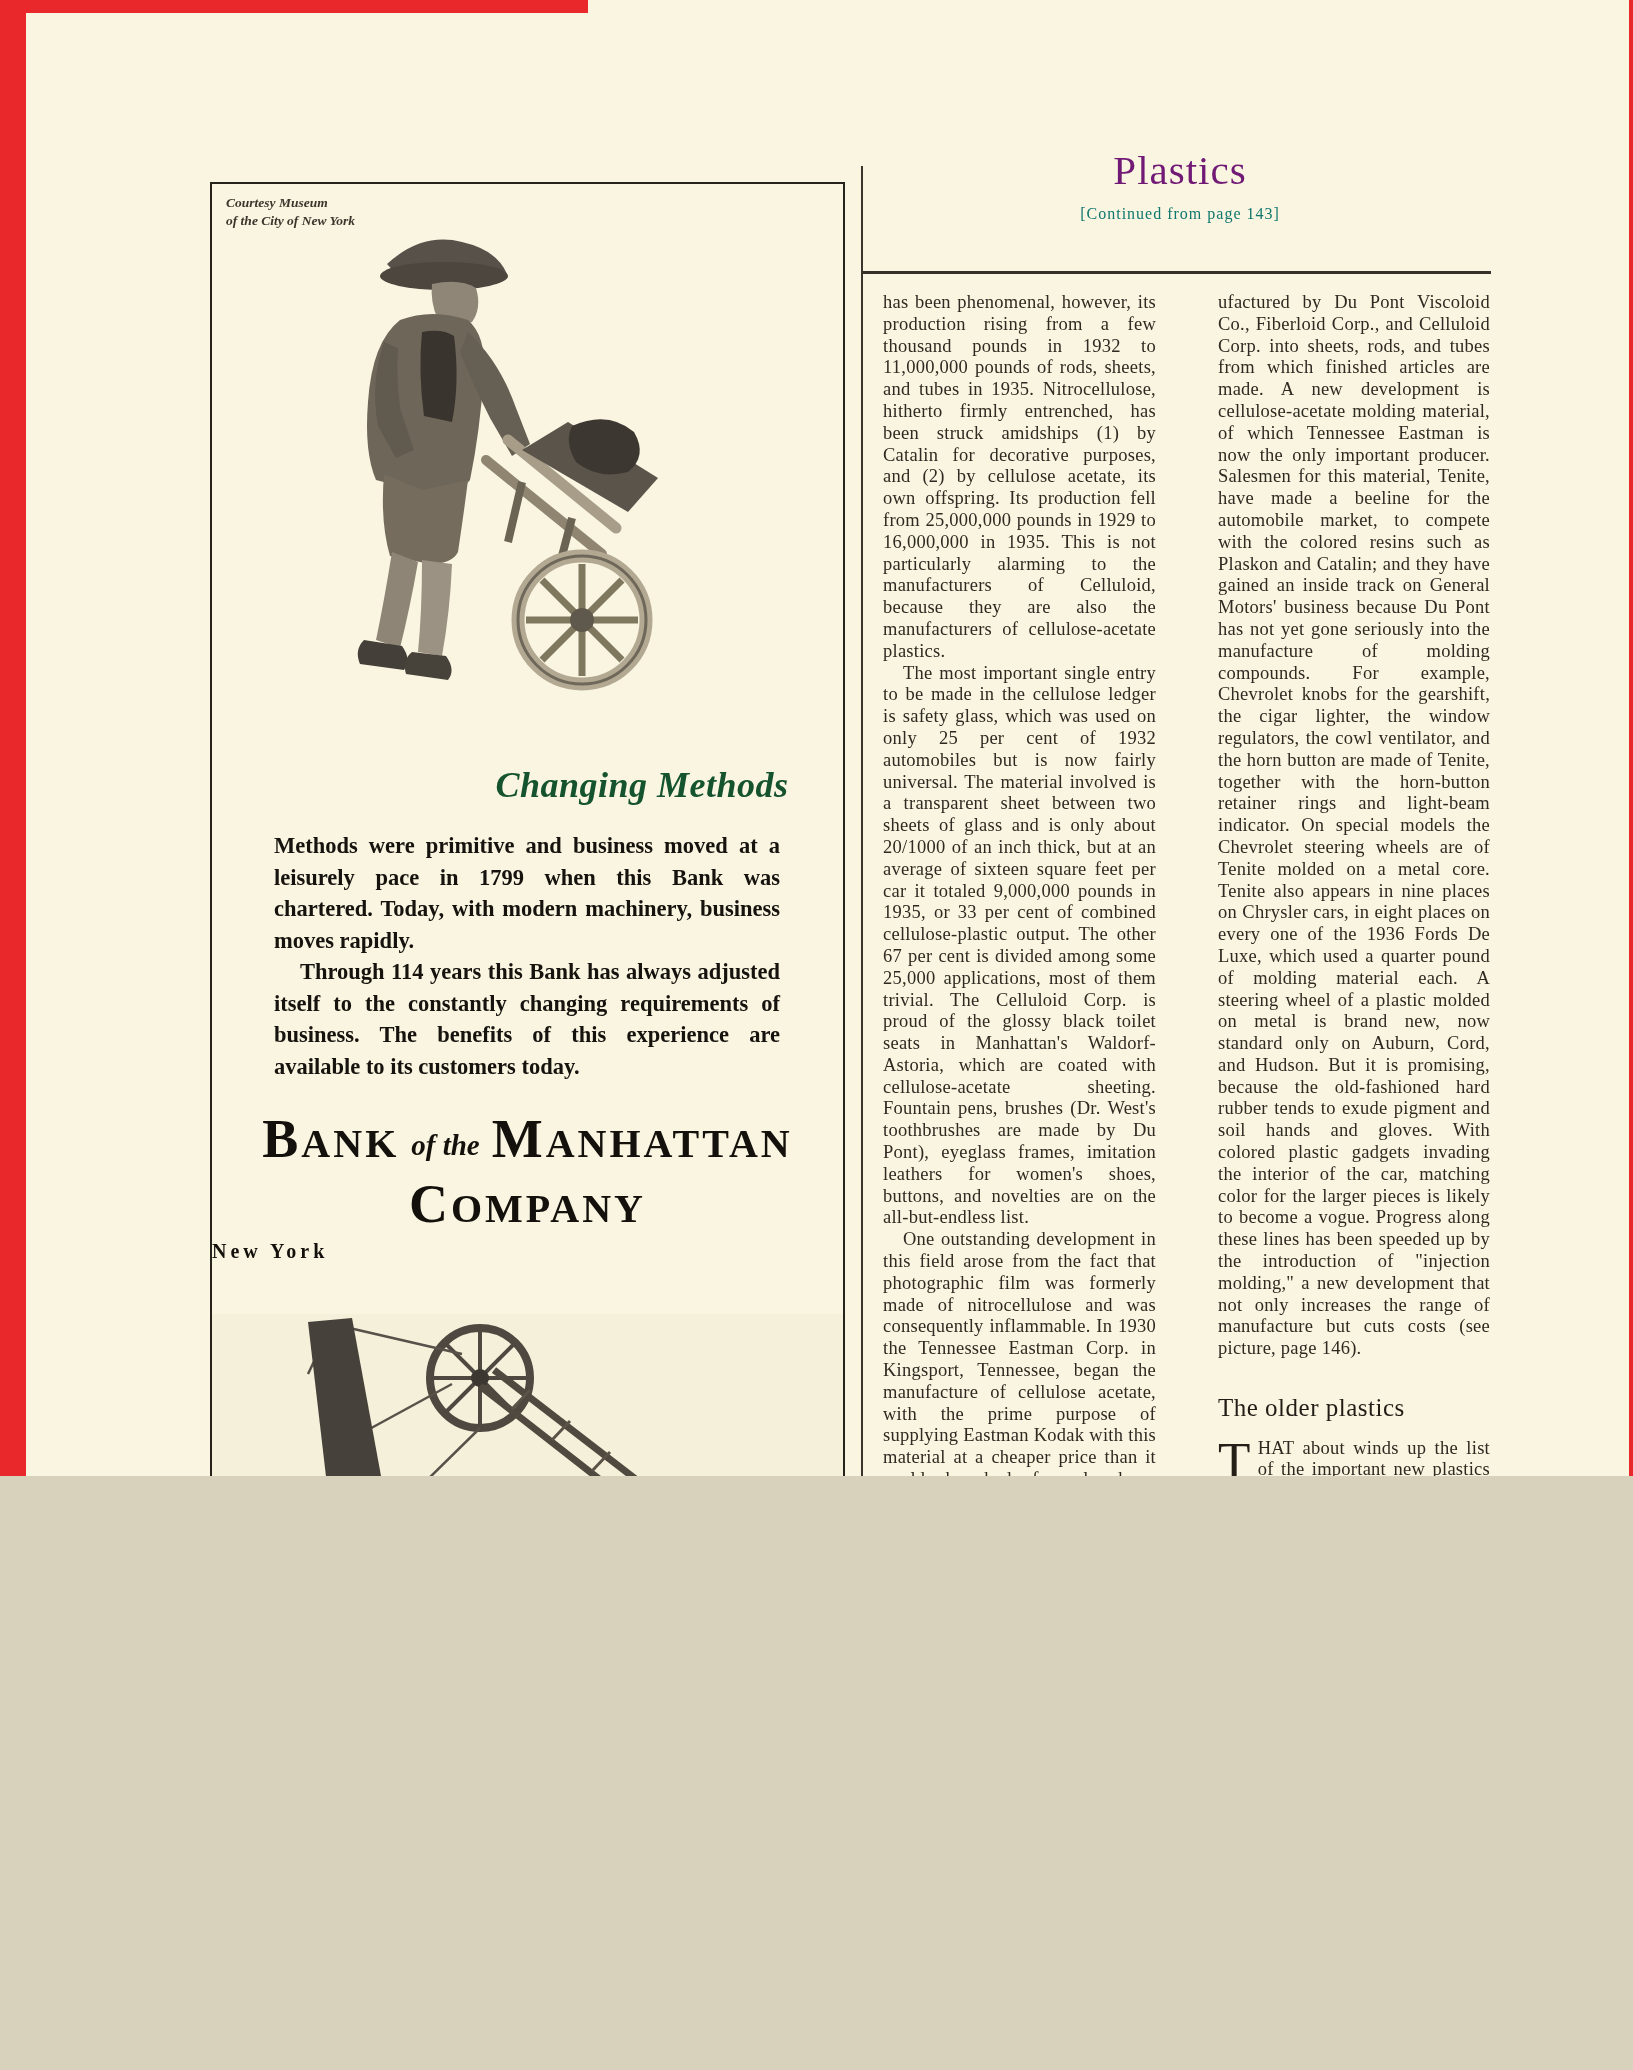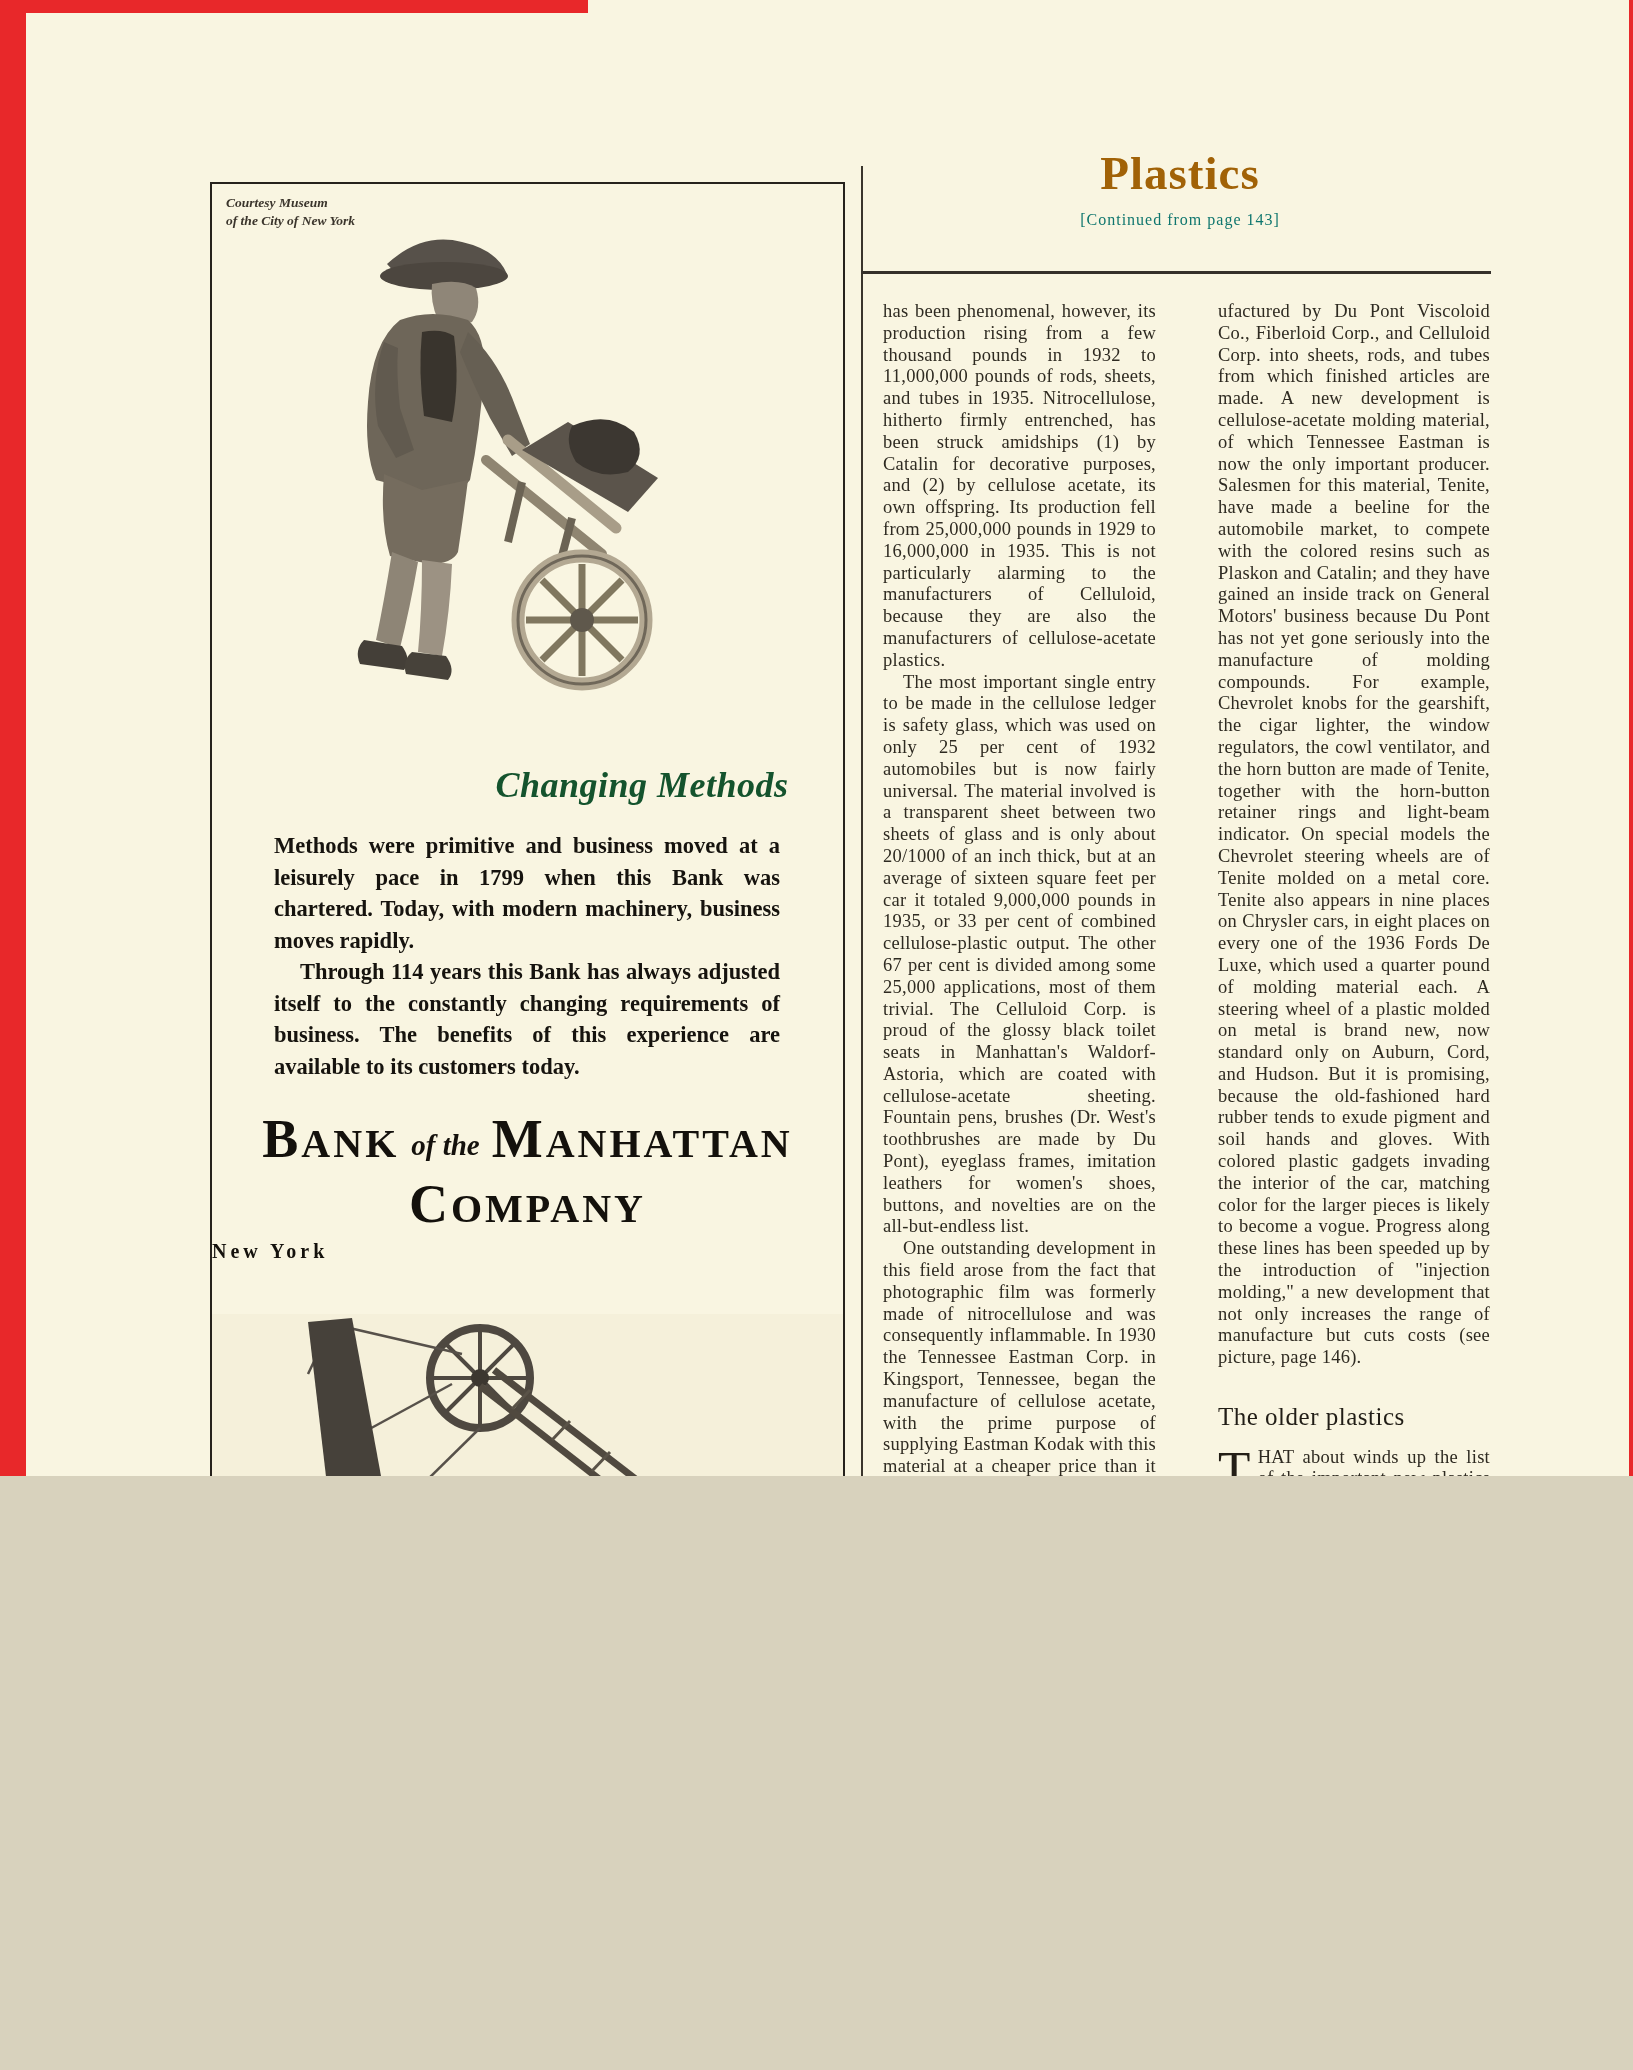--- a/index.html
+++ b/index.html
@@ -60,29 +60,29 @@
   }
   .bank-chartered{
     position:absolute;left:0;top:1152px;width:631px;text-align:center;
     font-size:25px;font-weight:bold;font-style:italic;letter-spacing:2px;color:#14110c;
   }
   .shovel-photo{position:absolute;left:0;top:1130px;width:631px;height:521px;}
 
   
   .article-header{position:absolute;left:880px;top:150px;width:600px;text-align:center;}
   .article-title{
-    margin:0;font-size:47px;font-weight:bold;color:#a16207;letter-spacing:1px;line-height:1;
+    margin:0;font-size:41px;font-weight:normal;color:#701a75;letter-spacing:1px;line-height:1;
   }
   .article-cont-from{
     margin:14px 0 0 0;font-size:16px;color:#0f766e;letter-spacing:1px;
   }
   .rule-h{position:absolute;left:861px;top:271px;width:630px;height:3px;background:#35302a;}
   .rule-v{position:absolute;left:861px;top:166px;width:2px;height:1692px;background:#3a352c;}
   .col{
-    position:absolute;top:301px;width:273px;
+    position:absolute;top:292px;width:273px;
     font-size:18.5px;line-height:21.8px;letter-spacing:0.25px;
     text-align:justify;color:#2e2a21;
   }
   .col-1{left:883px;}
   .col-2{left:1218px;width:272px;}
   .col p{margin:0;}
   .col p.indent{text-indent:20px;}
   .subhead{
     margin:34px 0 16px 0;font-size:25px;font-weight:normal;
     color:#211d16;letter-spacing:0.5px;line-height:1.1;text-align:left;

